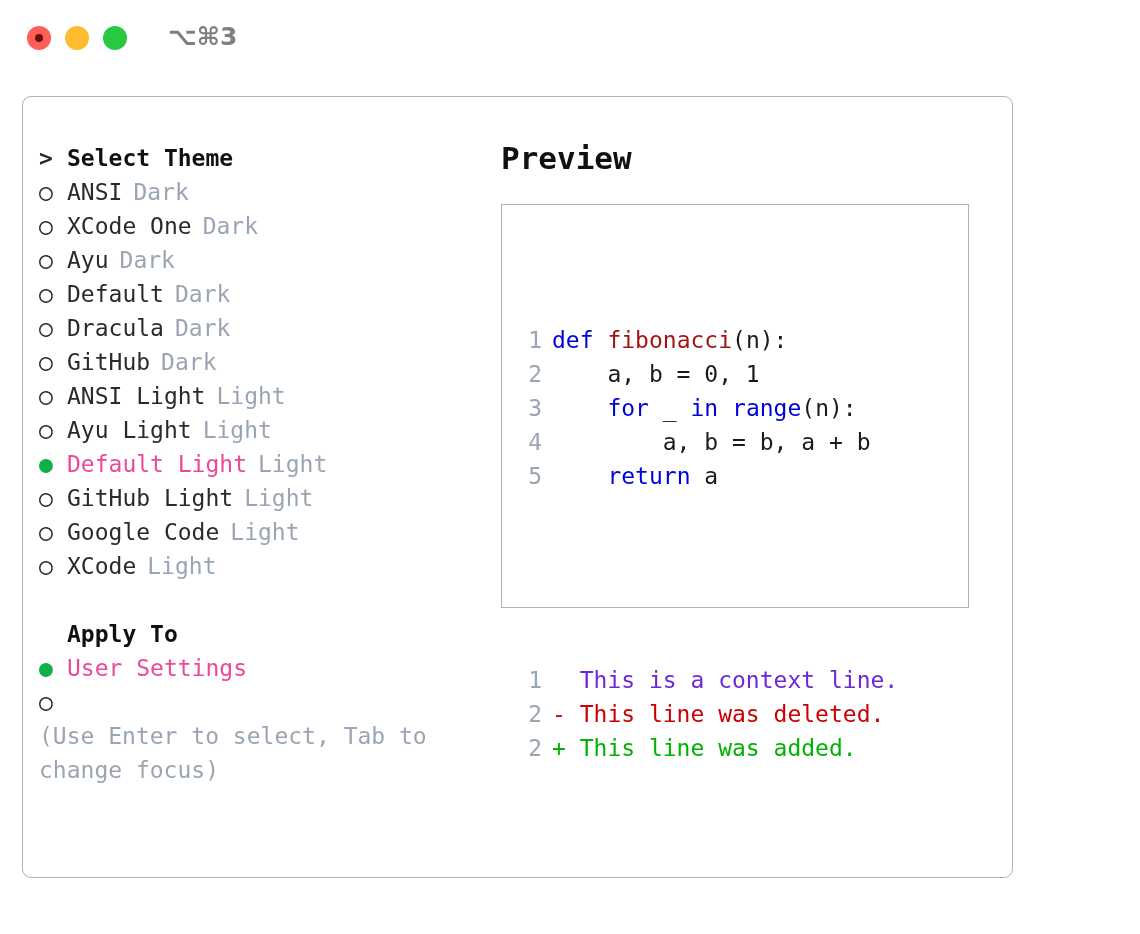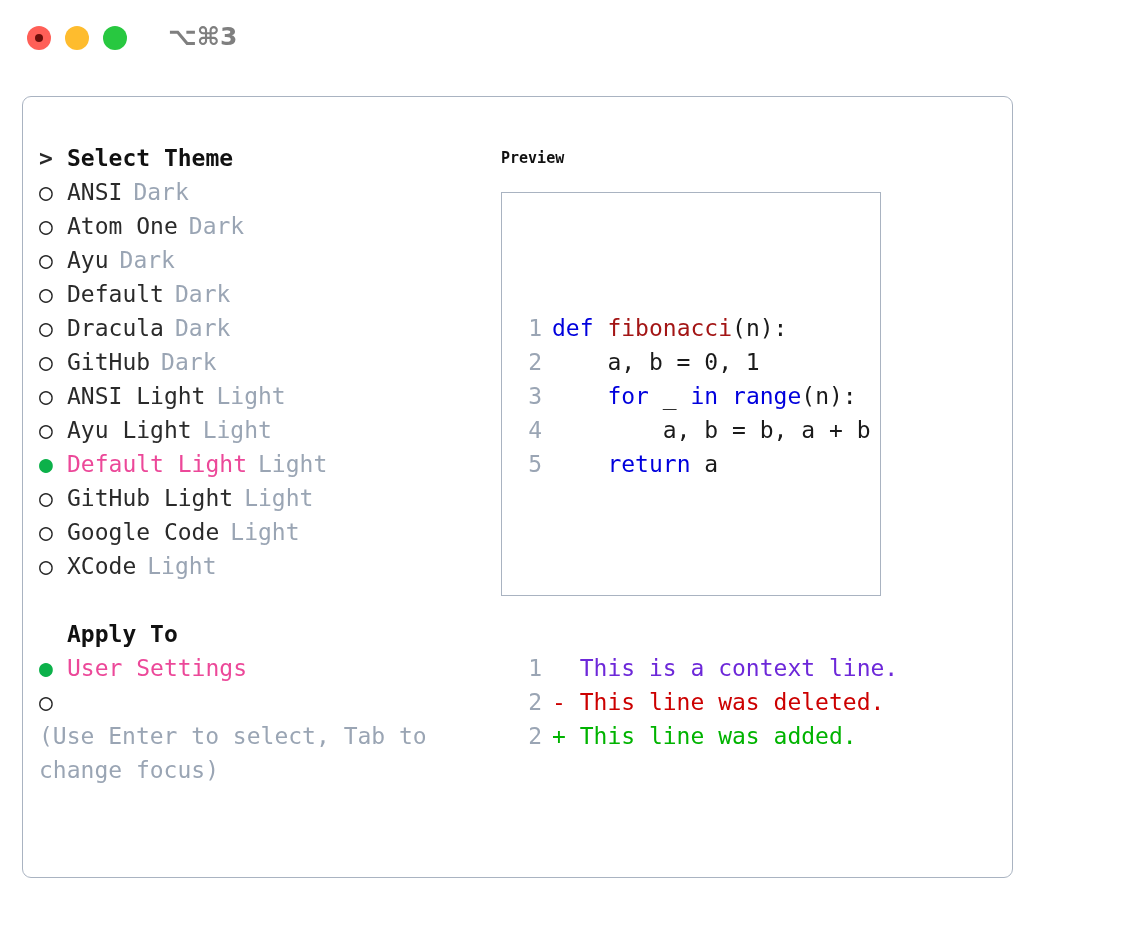--- a/index.html
+++ b/index.html
@@ -138,28 +138,28 @@
   }
 
   
   #right-col {
     position: absolute;
     left: 478px;
     top: 44px;
     width: 500px;
   }
   #preview-title {
-    font-size: 15px;
+    font-size: 31px;
     font-weight: bold;
     color: #111111;
     line-height: 34px;
   }
   #preview-box {
-    margin-top: 17px;
-    width: 380px;
+    margin-top: 29px;
+    width: 468px;
     height: 404px;
     border: 1.6px solid #a9b3c1;
     box-sizing: border-box;
     background: #ffffff;
     position: relative;
   }
   .code-area {
     position: absolute;
     left: 12px;
     top: 50px;
@@ -211,21 +211,21 @@
       </div>
 
       <div id="theme-list">
           <div class="row">
             <span class="marker">○</span>
             <span class="label">ANSI</span>
             <span class="tag">Dark</span>
           </div>
           <div class="row">
             <span class="marker">○</span>
-            <span class="label">Atom One</span>
+            <span class="label">XCode One</span>
             <span class="tag">Dark</span>
           </div>
           <div class="row">
             <span class="marker">○</span>
             <span class="label">Ayu</span>
             <span class="tag">Dark</span>
           </div>
           <div class="row">
             <span class="marker">○</span>
             <span class="label">Default</span>

